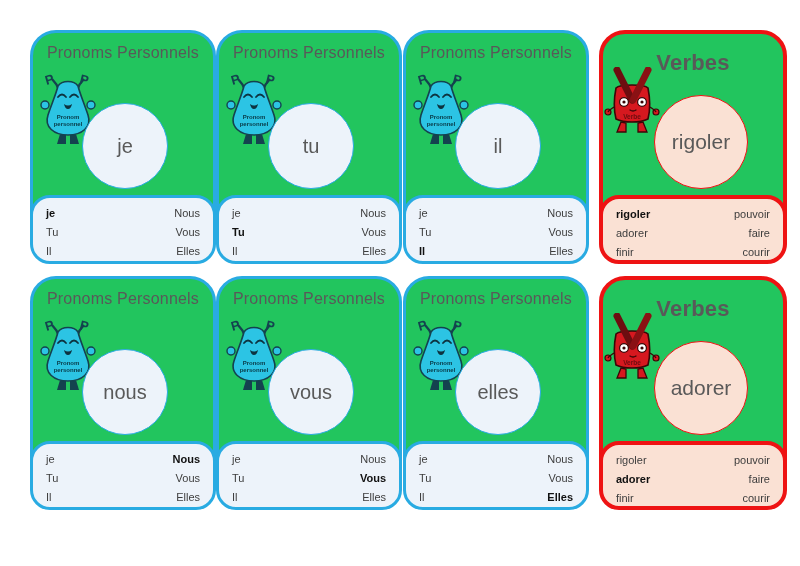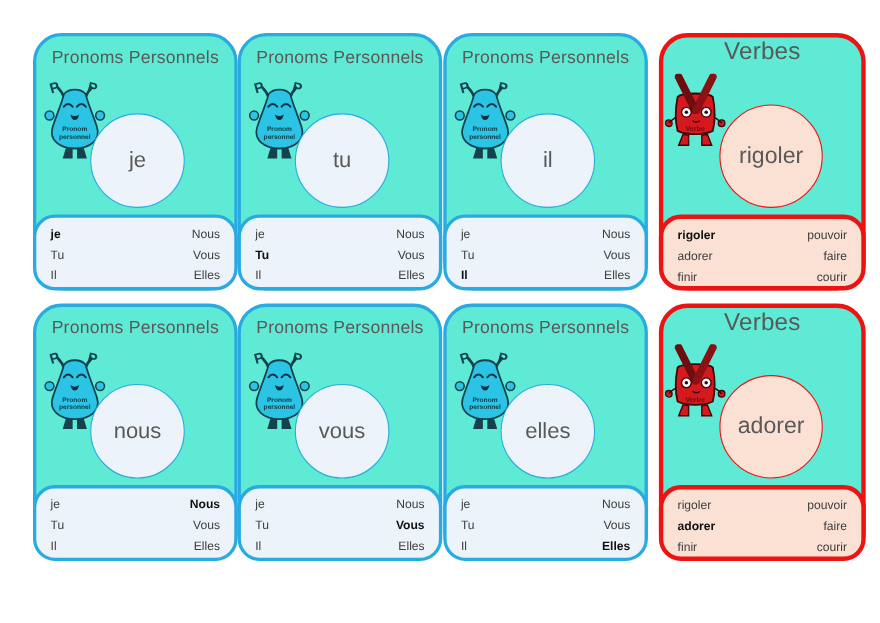--- a/index.html
+++ b/index.html
@@ -2,28 +2,28 @@
 <html style="--blue: #29ABE2; --bluefill: #EDF3FA; --red: #EE1313; --redfill: #FAE1D4; --titlecol: #595959;"><head>
 <meta charset="utf-8">
 <style>
   html,body { margin:0; padding:0; background:#ffffff; }
   #canvas {
     position:relative; width:800px; height:566px; background:#ffffff;
     font-family:"Liberation Sans", sans-serif; overflow:hidden;
   }
   .card {
     position:absolute; width:186px; height:234px; box-sizing:border-box;
-    background:#5eead4; border:3px solid var(--blue); border-radius:26px;
+    background:#22c55e; border:3px solid var(--blue); border-radius:26px;
   }
   .card.verb { width:188px; border-width:4px; border-color:var(--red); }
   .card-title {
     text-align:center; margin-top:11px; font-size:16px; color:var(--titlecol);
     letter-spacing:.2px; white-space:nowrap;
   }
-  .verb .card-title { font-size:22px; margin-top:0; }
+  .verb .card-title { font-size:22px; margin-top:16px;font-weight:bold; }
   .mascot { position:absolute; left:6px; top:38px; width:58px; height:80px; }
   .verb .mascot { left:1px; top:33px; }
   .circle {
     position:absolute; left:49px; top:70px; width:84px; height:84px;
     border-radius:50%; background:var(--bluefill); border:1.5px solid var(--blue);
     display:flex; align-items:center; justify-content:center;
     font-size:20px; color:var(--titlecol);
   }
   .verb .circle {
     left:51px; top:61px; width:92px; height:92px;

